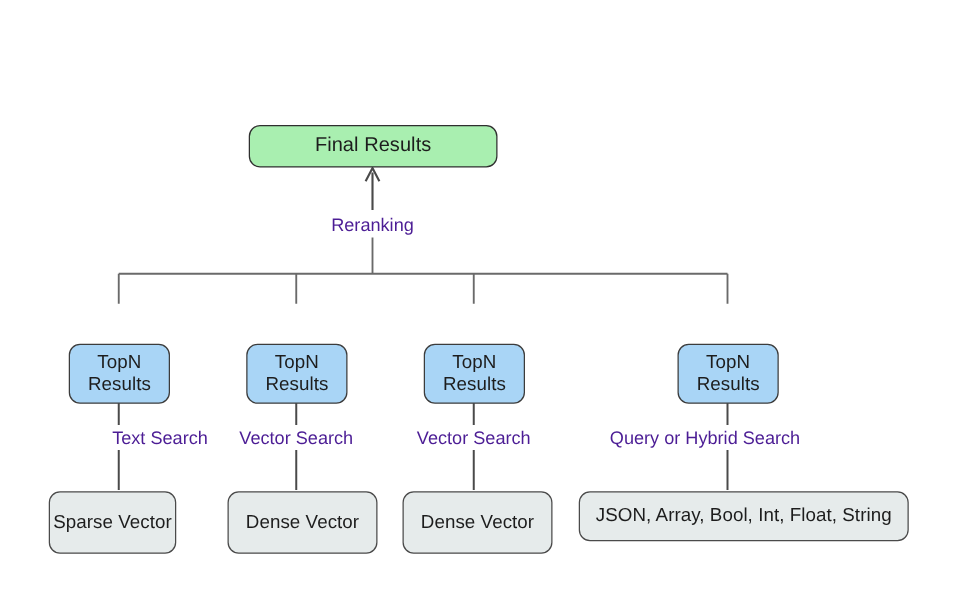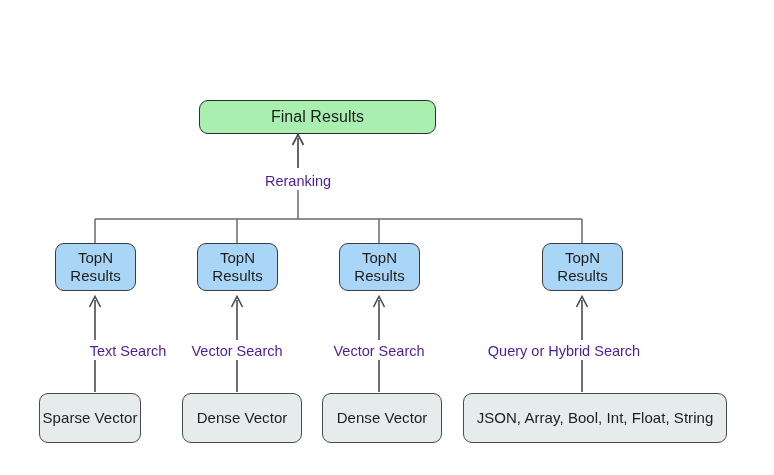--- a/index.html
+++ b/index.html
@@ -38,20 +38,21 @@
   }
   .node-final {
     background: #a9efb0;
     border-color: #2f2f2f;
     font-size: 16px;
   }
   .node-topn {
     background: #a9d5f6;
     border-color: #3c3c3c;
     font-size: 15px;
+    margin-top: 32px;
   }
   .node-source {
     background: #e6ebeb;
     border-color: #4a4a4a;
     font-size: 15px;
   }
   .edge-label {
     position: absolute;
     color: #4c1d95;
     font-size: 14.5px;
@@ -90,21 +91,21 @@
 
     <line x1="379" y1="392" x2="379" y2="360" stroke="#4a4a4a" stroke-width="1.6"></line>
     <line x1="379" y1="340" x2="379" y2="300" stroke="#4a4a4a" stroke-width="1.6"></line>
     <polyline points="373.5,307 379,296.5 384.5,307" fill="none" stroke="#4a4a4a" stroke-width="1.6"></polyline>
 
     <line x1="582" y1="392" x2="582" y2="360" stroke="#4a4a4a" stroke-width="1.6"></line>
     <line x1="582" y1="340" x2="582" y2="300" stroke="#4a4a4a" stroke-width="1.6"></line>
     <polyline points="576.5,307 582,296.5 587.5,307" fill="none" stroke="#4a4a4a" stroke-width="1.6"></polyline>
   </svg>
 
-  <div class="node-box node-final" style="left:199px; top:100px; width:237px; height:34px;">
+  <div class="node-box node-final" style="left:199px; top:100px; width:199px; height:34px;">
     <span>Final Results</span>
   </div>
 
   <div class="edge-label" style="left:298px; top:173px;">
     <span>Reranking</span>
   </div>
 
   <div class="node-box node-topn" style="left:55px; top:243px; width:81px; height:48px; flex-direction:column;">
     <span>TopN</span>
     <span class="topn-line2">Results</span>
@@ -143,17 +144,17 @@
   </div>
 
   <div class="node-box node-source" style="left:182px; top:393px; width:120px; height:50px;">
     <span>Dense Vector</span>
   </div>
 
   <div class="node-box node-source" style="left:322px; top:393px; width:120px; height:50px;">
     <span>Dense Vector</span>
   </div>
 
-  <div class="node-box node-source" style="left:463px; top:393px; width:264px; height:50px;">
+  <div class="node-box node-source" style="left:463px; top:393px; width:264px; height:40px;">
     <span>JSON, Array, Bool, Int, Float, String</span>
   </div>
 
 </div>
 
 </body></html>

